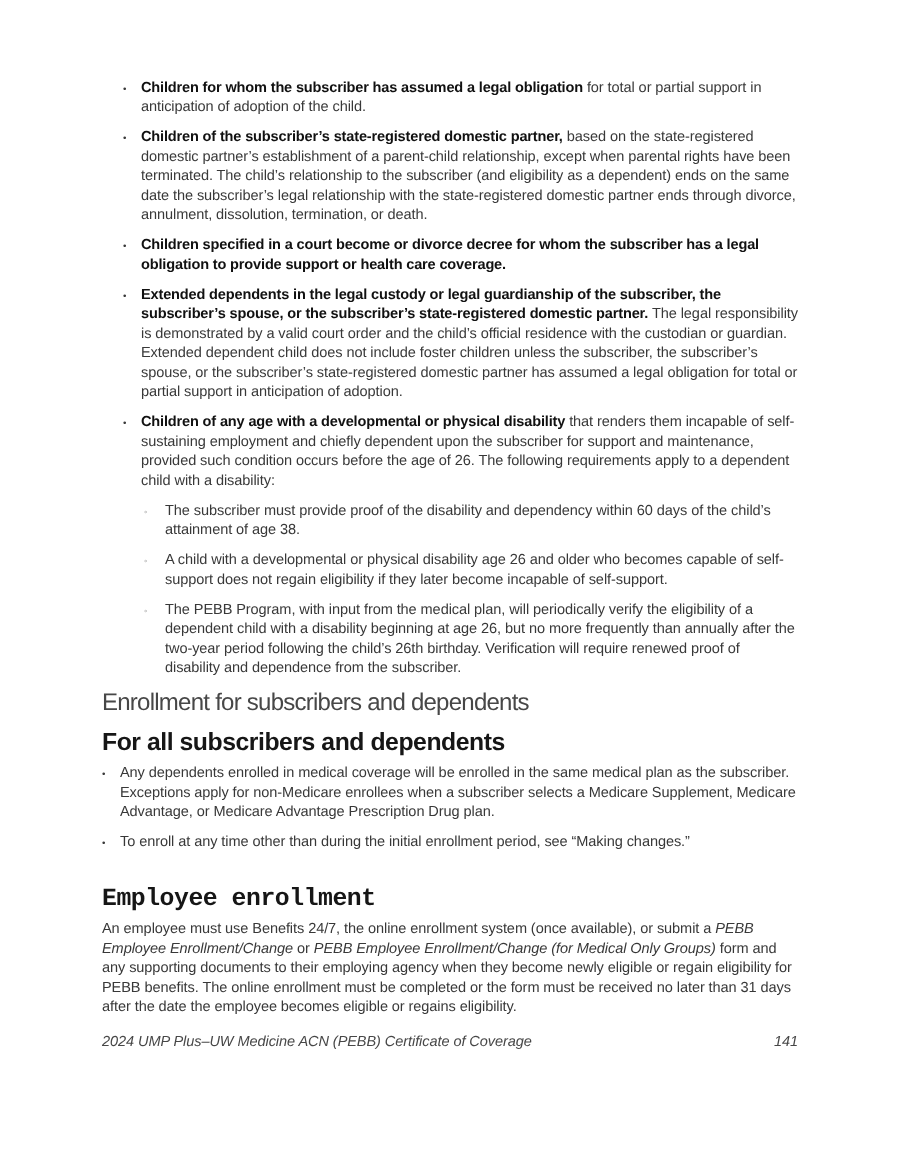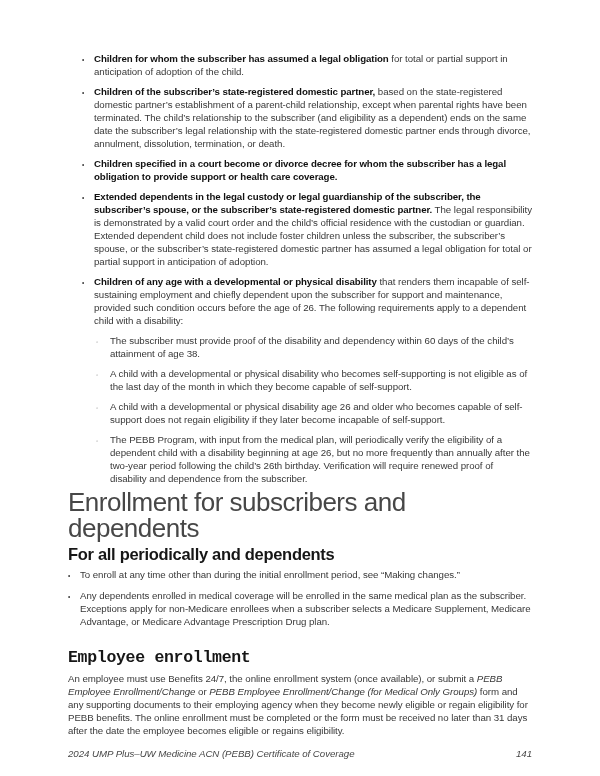--- a/index.html
+++ b/index.html
@@ -31,21 +31,21 @@
     flex:0 0 14px;
     font-size:6.5px;
     color:#8f8f8f;
   }
   .txt{flex:1 1 auto;}
   .txt b{color:#111111;letter-spacing:-0.1px;}
   .sublist{margin-top:7px;margin-left:2px;}
   h1{
     margin:4px 0 0 0;
     font-weight:400;
-    font-size:26px;
+    font-size:16px;
     line-height:26px;
     letter-spacing:-0.5px;
     color:#474747;
   }
   h2{
     margin:3px 0 0 0;
     font-weight:700;
     font-size:16.5px;
     line-height:20px;
     letter-spacing:-0.3px;
@@ -88,47 +88,43 @@
     <li>
       <span class="mk">•</span>
       <div class="txt"><b>Children of any age with a developmental or physical disability</b><span> that renders them incapable of self-sustaining employment and chiefly dependent upon the subscriber for support and maintenance, provided such condition occurs before the age of 26. The following requirements apply to a dependent child with a disability:</span>
         <ul class="sublist">
           <li>
             <span class="mk sub">◦</span>
             <div class="txt">The subscriber must provide proof of the disability and dependency within 60 days of the child’s attainment of age 38.</div>
           </li>
           <li>
             <span class="mk sub">◦</span>
-            <div class="txt">A child with a developmental or physical disability who becomes self-supporting is not eligible as of the last day of the month in which they become capable of self-support.</div>
-          </li>
-          <li>
-            <span class="mk sub">◦</span>
             <div class="txt">A child with a developmental or physical disability age 26 and older who becomes capable of self-support does not regain eligibility if they later become incapable of self-support.</div>
           </li>
           <li>
             <span class="mk sub">◦</span>
             <div class="txt">The PEBB Program, with input from the medical plan, will periodically verify the eligibility of a dependent child with a disability beginning at age 26, but no more frequently than annually after the two-year period following the child’s 26th birthday. Verification will require renewed proof of disability and dependence from the subscriber.</div>
           </li>
         </ul>
       </div>
     </li>
   </ul>
 
   <h1>Enrollment for subscribers and dependents</h1>
 
-  <h2>For all periodically and dependents</h2>
+  <h2>For all subscribers and dependents</h2>
 
   <ul class="l1">
     <li>
       <span class="mk">•</span>
-      <div class="txt">To enroll at any time other than during the initial enrollment period, see “Making changes.”</div>
+      <div class="txt">Any dependents enrolled in medical coverage will be enrolled in the same medical plan as the subscriber. Exceptions apply for non-Medicare enrollees when a subscriber selects a Medicare Supplement, Medicare Advantage, or Medicare Advantage Prescription Drug plan.</div>
     </li>
     <li>
       <span class="mk">•</span>
-      <div class="txt">Any dependents enrolled in medical coverage will be enrolled in the same medical plan as the subscriber. Exceptions apply for non-Medicare enrollees when a subscriber selects a Medicare Supplement, Medicare Advantage, or Medicare Advantage Prescription Drug plan.</div>
+      <div class="txt">To enroll at any time other than during the initial enrollment period, see “Making changes.”</div>
     </li>
   </ul>
 
   <h2 class="emp">Employee enrollment</h2>
 
   <p class="body"><span>An employee must use Benefits 24/7, the online enrollment system (once available), or submit a </span><span class="it">PEBB Employee Enrollment/Change</span><span> or </span><span class="it">PEBB Employee Enrollment/Change (for Medical Only Groups)</span><span> form and any supporting documents to their employing agency when they become newly eligible or regain eligibility for PEBB benefits. The online enrollment must be completed or the form must be received no later than 31 days after the date the employee becomes eligible or regains eligibility.</span></p>
 
   <div class="footer">
     <span>2024 UMP Plus–UW Medicine ACN (PEBB) Certificate of Coverage</span>
     <span>141</span>

